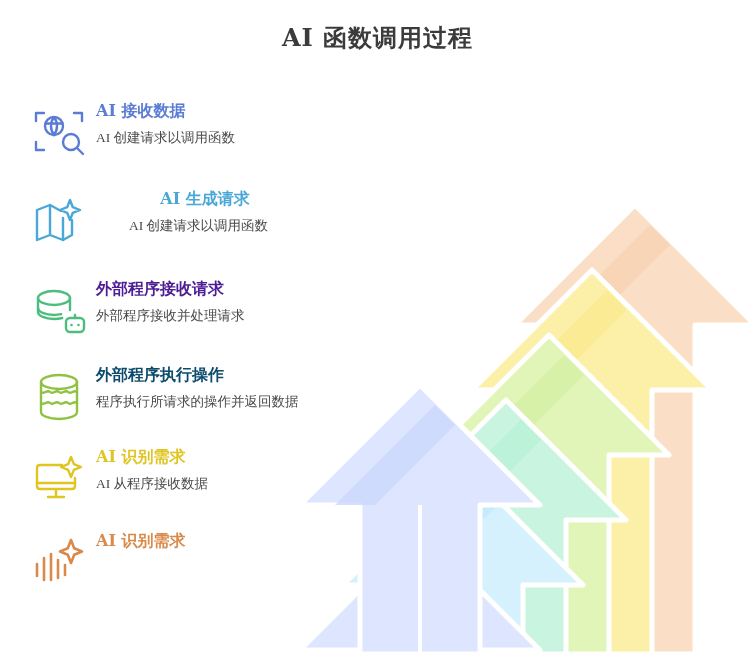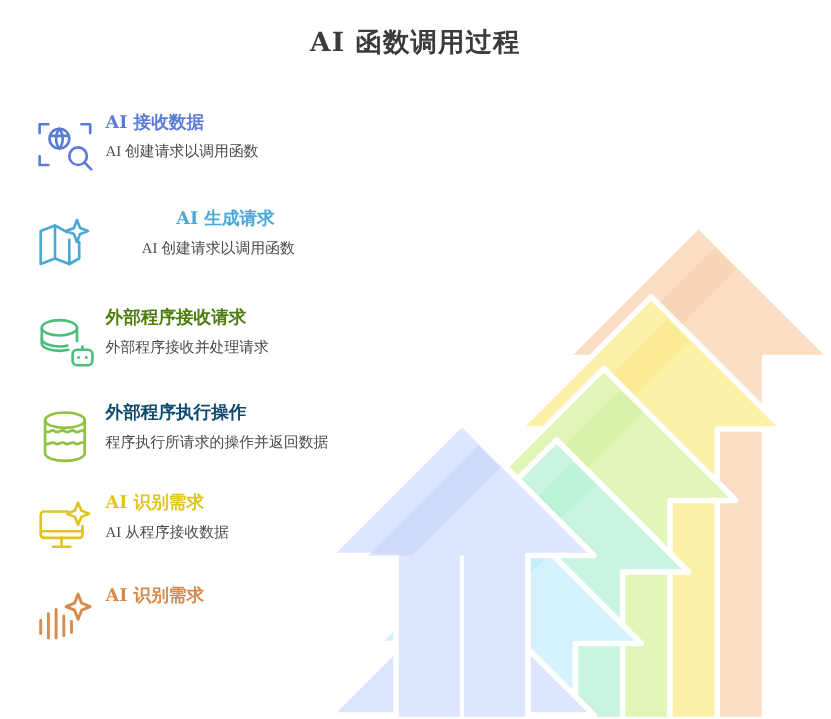--- a/index.html
+++ b/index.html
@@ -196,21 +196,21 @@
           <ellipse cx="24" cy="16" rx="16" ry="7"></ellipse>
           <path d="M8 16 V30 C8 33.9 15.2 37 24 37 C27 37 29.8 36.6 32.2 36"></path>
           <path d="M40 16 V28"></path>
           <path d="M8 26 C8 29.9 15.2 33 24 33 C26.6 33 29.1 32.7 31.2 32.2"></path>
           <path d="M45 36 V33"></path>
           <rect x="36" y="36" width="18" height="14" rx="4"></rect>
           <circle cx="41.5" cy="43" r="1.3" fill="#4dbd7e" stroke="none"></circle>
           <circle cx="48.5" cy="43" r="1.3" fill="#4dbd7e" stroke="none"></circle>
         </svg>
       </div>
-      <div class="step-title" style="color:#4d7c0f">外部程序接收请求</div>
+      <div class="step-title" style="color:#4c1d95">外部程序接收请求</div>
       <div class="step-desc">外部程序接收并处理请求</div>
     </div>
 
     <div class="step s3">
       <div class="step-icon">
         <svg viewBox="0 0 58 58" fill="none" stroke="#8ec240" stroke-width="2.4" stroke-linecap="round" stroke-linejoin="round">
           <ellipse cx="29" cy="14" rx="18" ry="7"></ellipse>
           <path d="M11 14 V44 C11 47.9 19.1 51 29 51 C38.9 51 47 47.9 47 44 V14"></path>
           <path d="M11 24 C14 27 17 21 20 24 C23 27 26 21 29 24 C32 27 35 21 38 24 C41 27 44 21 47 24"></path>
           <path d="M11 35 C14 38 17 32 20 35 C23 38 26 32 29 35 C32 38 35 32 38 35 C41 38 44 32 47 35"></path>

